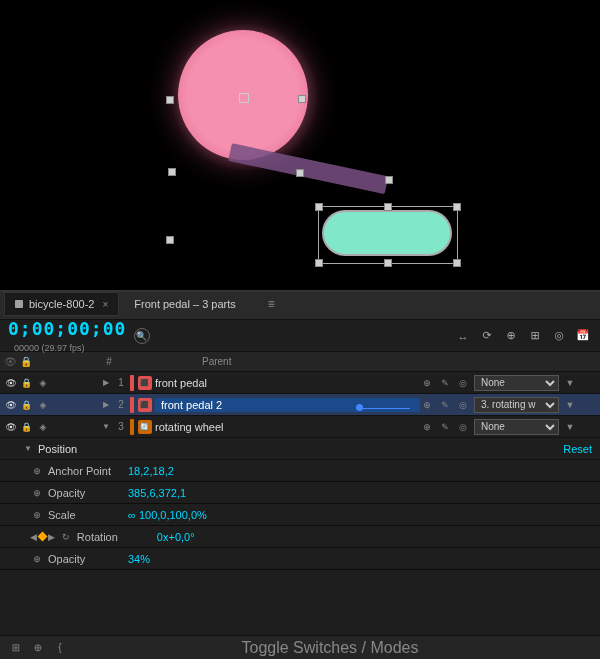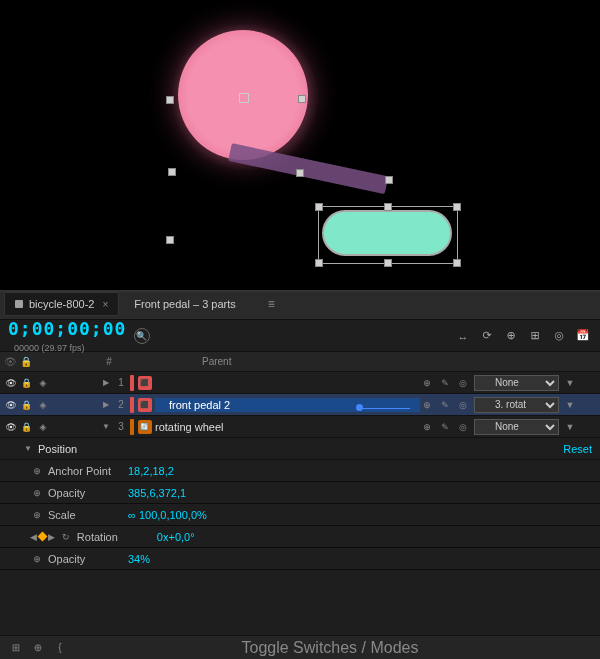--- a/index.html
+++ b/index.html
@@ -353,21 +353,21 @@
       color: #888;
     }
 
     .parent-select {
       background: #333;
       border: 1px solid #555;
       color: #ccc;
       font-size: 10px;
       height: 16px;
       width: 85px;
-      padding: 0 16px;
+      padding: 0 2px;
     }
 
     .transform-header {
       height: 22px;
       display: flex;
       align-items: center;
       padding-left: 8px;
       border-bottom: 1px solid #111;
     }
 
@@ -542,20 +542,21 @@
   <div class="layer-row">
     <div class="row-switches">
       <div class="switch-icon active">👁</div>
       <div class="switch-icon">🔒</div>
       <div class="switch-icon">◈</div>
     </div>
     <div class="row-expand">▶</div>
     <div class="row-num">1</div>
     <div class="color-bar" style="background:#e05050;"></div>
     <div class="layer-icon" style="background:#e05050;">⬛</div>
+    <span class="layer-name">front pedal</span>
     <div class="row-right">
       <div class="mode-icon">⊕</div>
       <div class="mode-icon">✎</div>
       <div class="mode-icon">◎</div>
       <select class="parent-select">
         <option>None</option>
       </select>
       <div class="mode-icon">▼</div>
     </div>
   </div>
@@ -563,21 +564,21 @@
   <div class="layer-row selected" style="position:relative;">
     <div class="row-switches">
       <div class="switch-icon active">👁</div>
       <div class="switch-icon">🔒</div>
       <div class="switch-icon">◈</div>
     </div>
     <div class="row-expand">▶</div>
     <div class="row-num">2</div>
     <div class="color-bar" style="background:#e05050;"></div>
     <div class="layer-icon" style="background:#e05050;">⬛</div>
-    <span class="layer-name selected-text" style="padding:1px 14px;">front pedal 2</span>
+    <span class="layer-name selected-text" style="padding:1px 6px;">front pedal 2</span>
     <div class="row-right" style="position:relative;">
       <div class="mode-icon">⊕</div>
       <div class="mode-icon">✎</div>
       <div class="mode-icon">◎</div>
 
       <div style="position:absolute;height:1px;background:#4488ff;width:50px;top:11px;left:-60px;"></div>
       <div style="position:absolute;width:7px;height:7px;border-radius:50%;background:#4488ff;top:7px;left:-64px;"></div>
       <select class="parent-select">
         <option>3. rotating w</option>
         <option>None</option>

